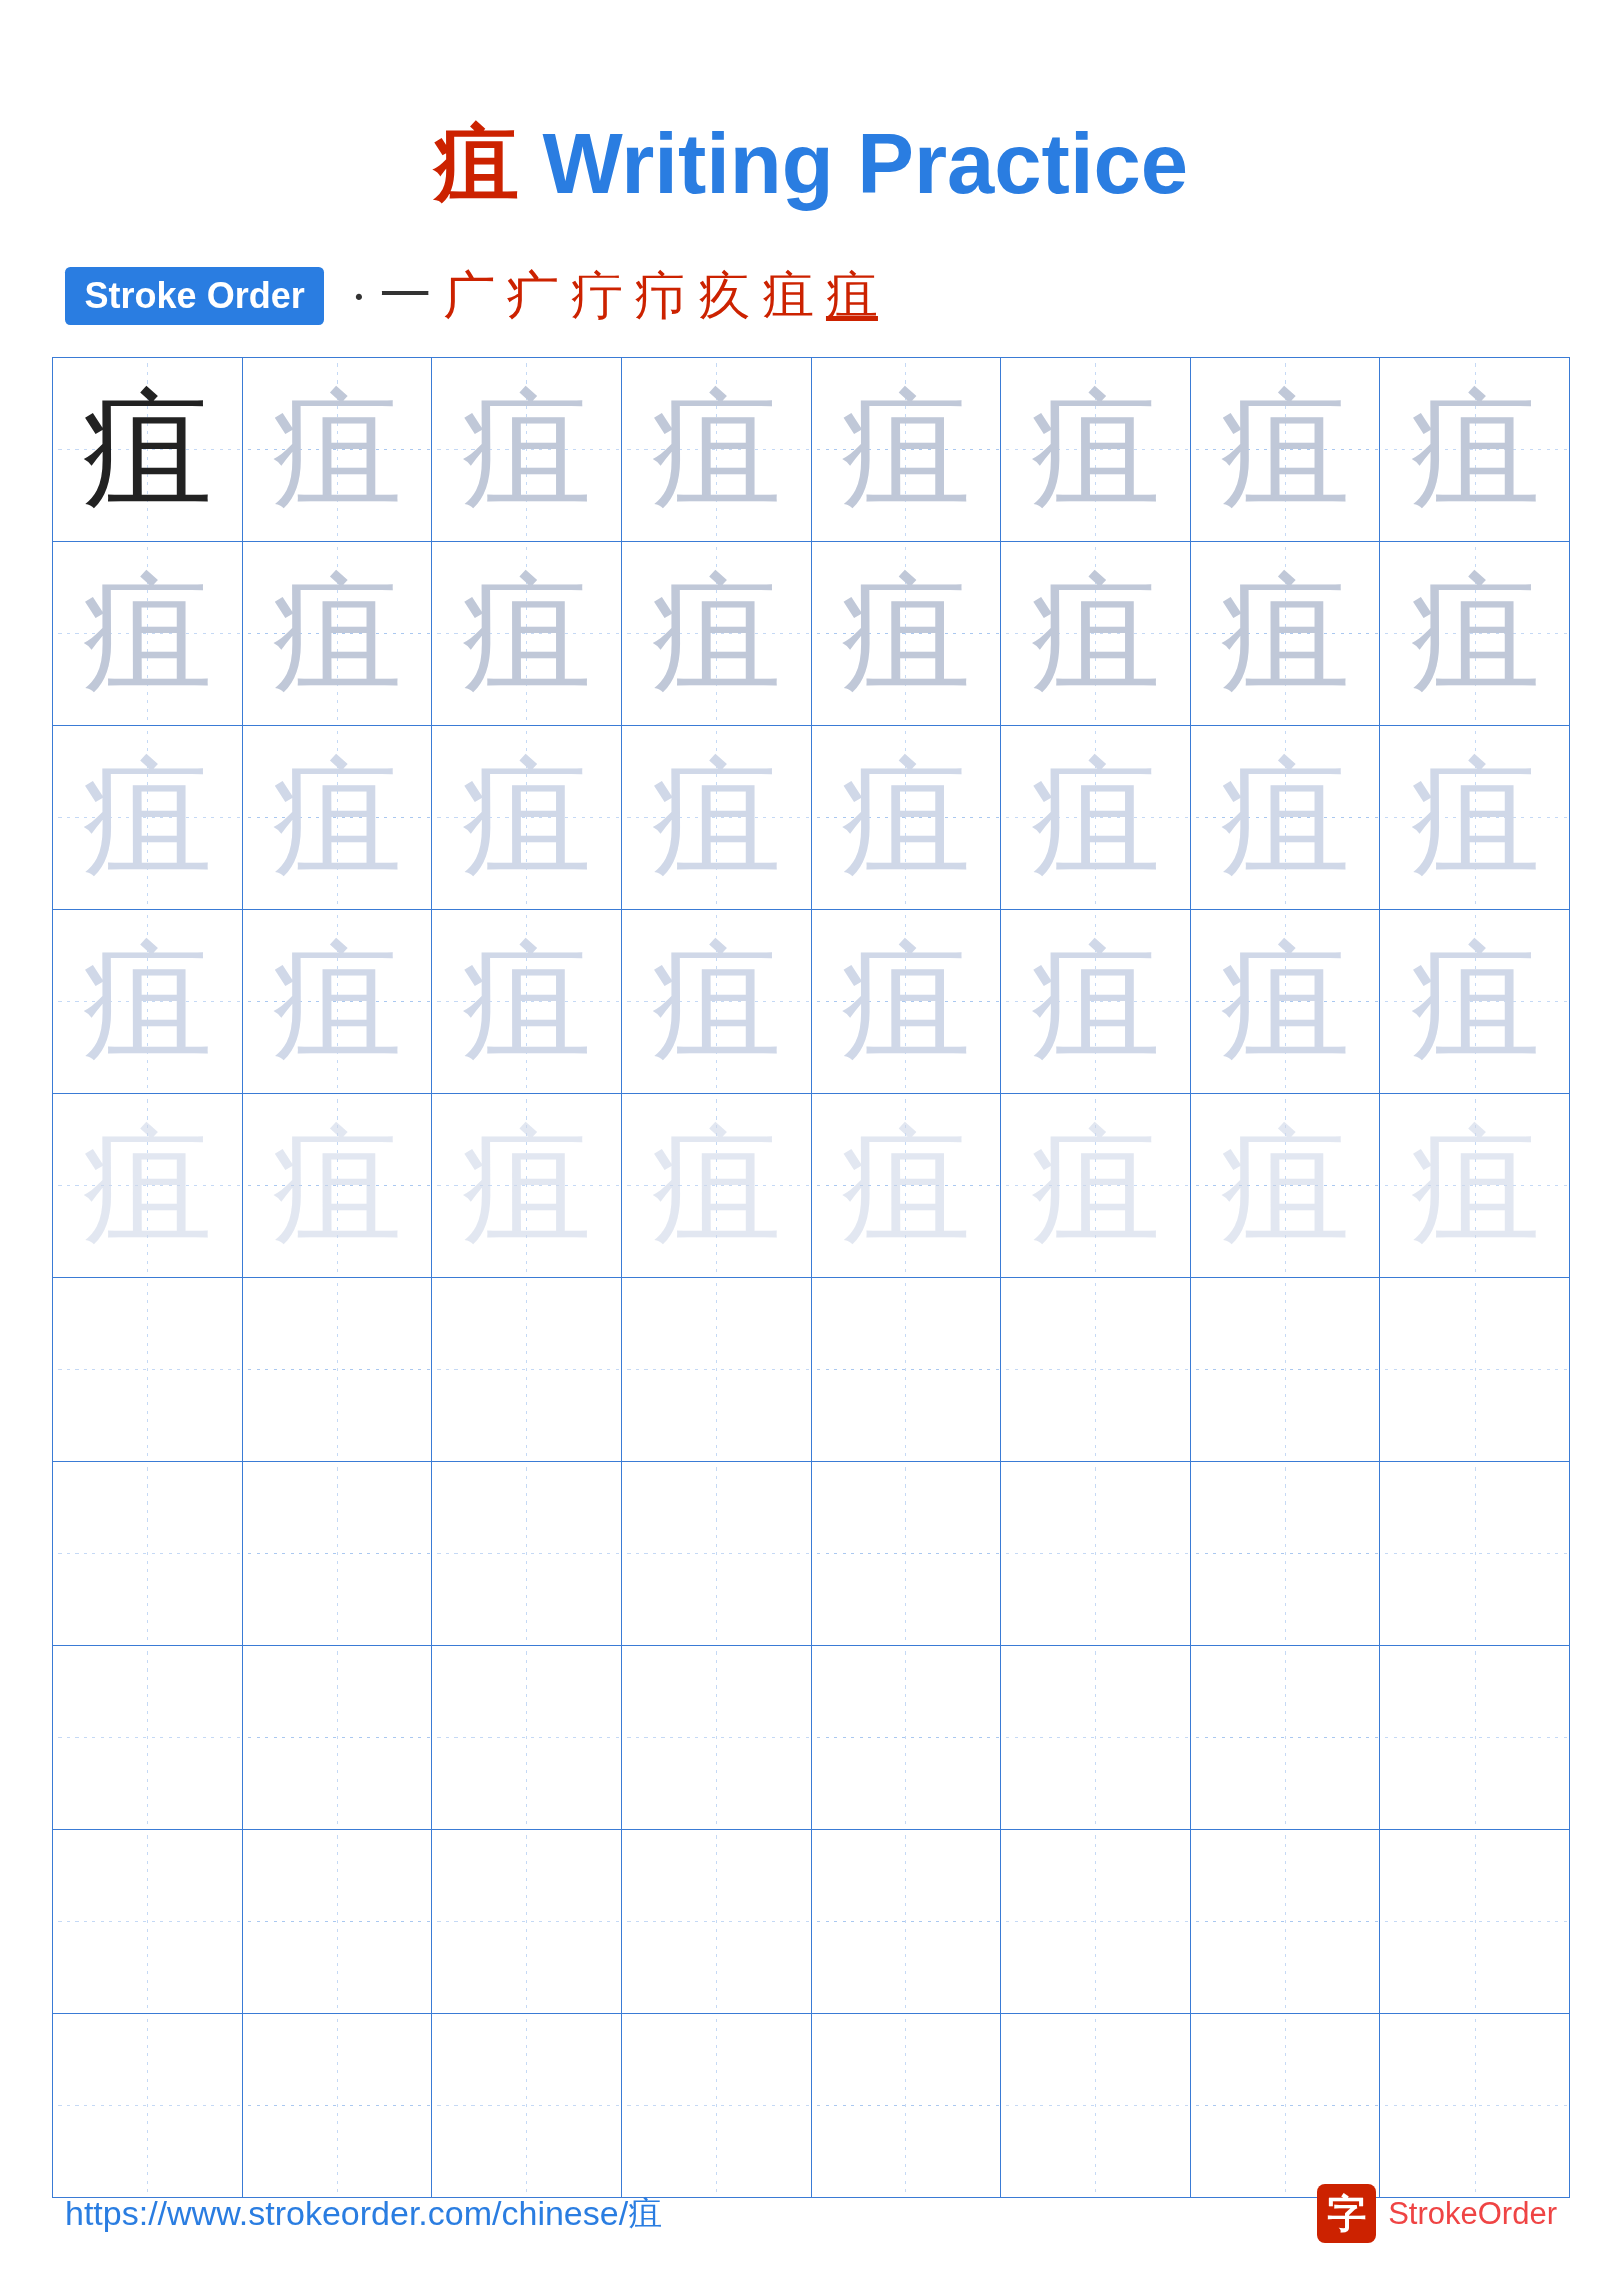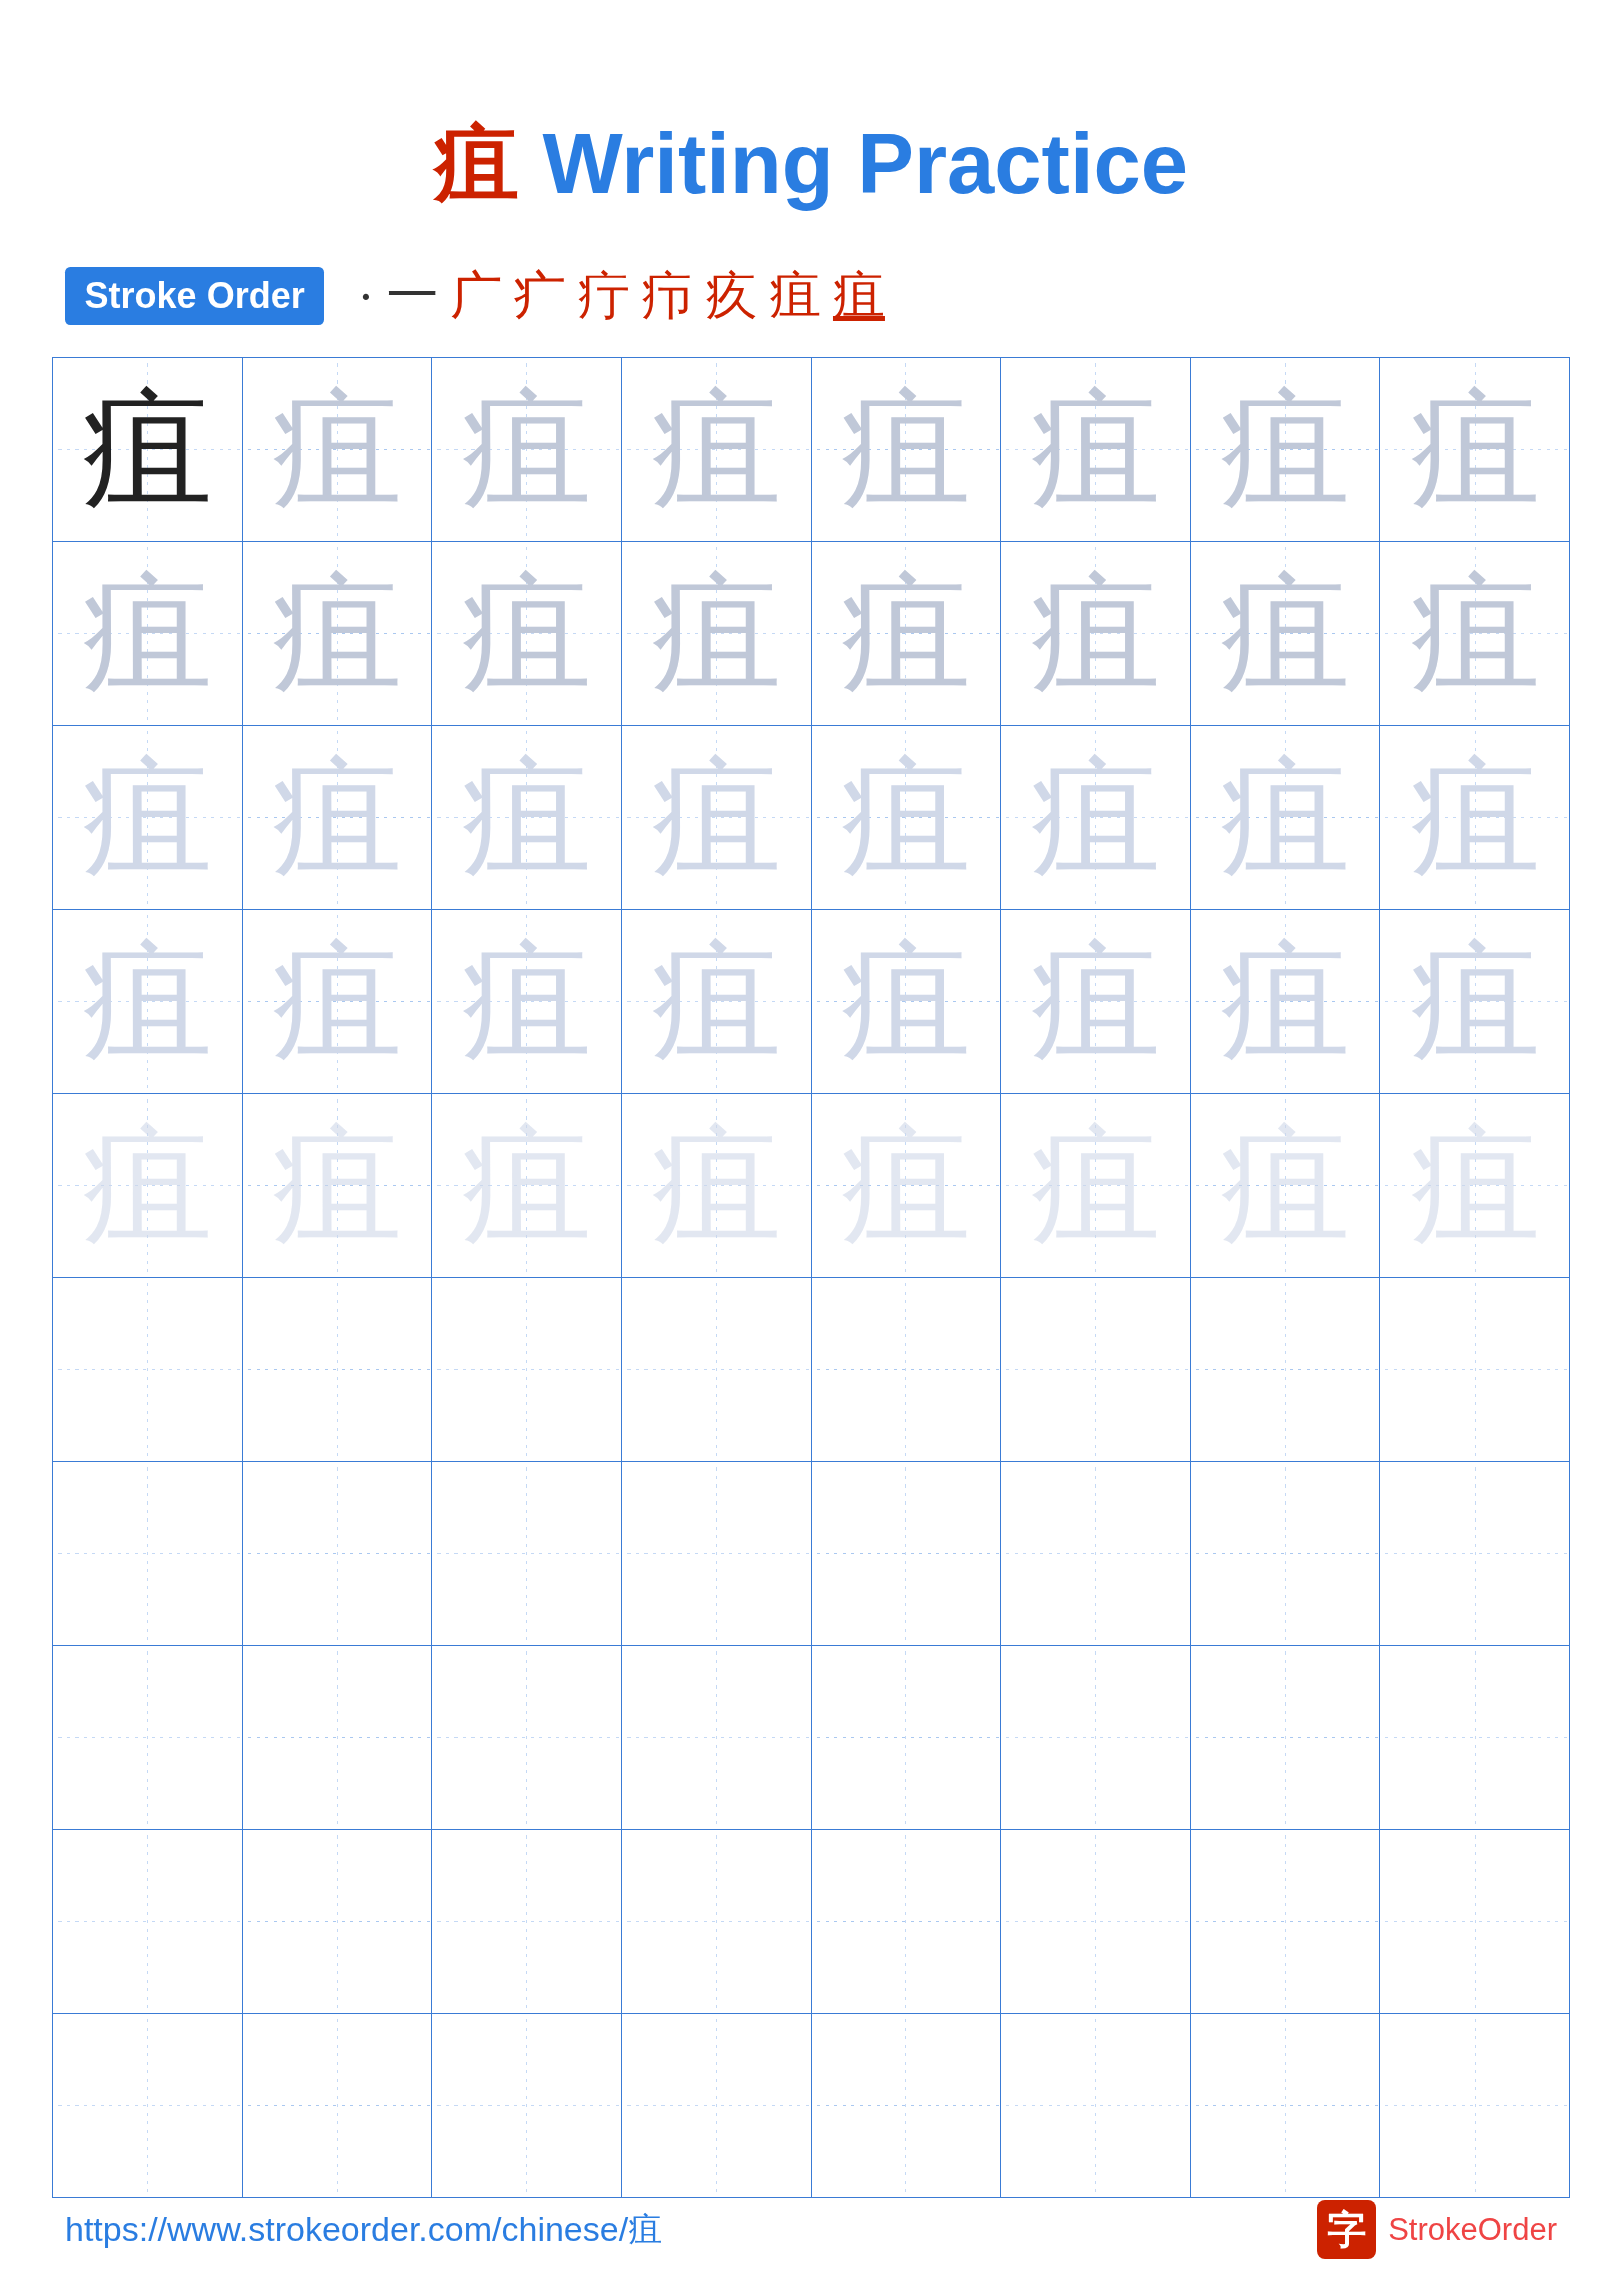--- a/index.html
+++ b/index.html
@@ -21,21 +21,21 @@
       color: #2a7de1;
       font-family: sans-serif;
       margin-top: 28px;
     }
 
     .stroke-order-section {
       display: flex;
       align-items: center;
       padding-left: 65px;
       margin-bottom: 26px;
-      gap: 33px;
+      gap: 26px;
     }
 
     .stroke-order-badge {
       background: #2a7de1;
       color: white;
       font-size: 36px;
       font-family: sans-serif;
       font-weight: bold;
       padding: 7.9px 19.6px;
       border-radius: 5.2px;
@@ -133,21 +133,21 @@
       opacity: 1;
     }
     .cell-char.faint2 {
       color: #d0d8e8;
       opacity: 1;
     }
 
     
     .footer {
       position: absolute;
-      bottom: 36px;
+      bottom: 52px;
       left: 0;
       right: 0;
       display: flex;
       justify-content: space-between;
       align-items: center;
       padding: 0 65px;
     }
 
     .footer-url {
       color: #2a7de1;

